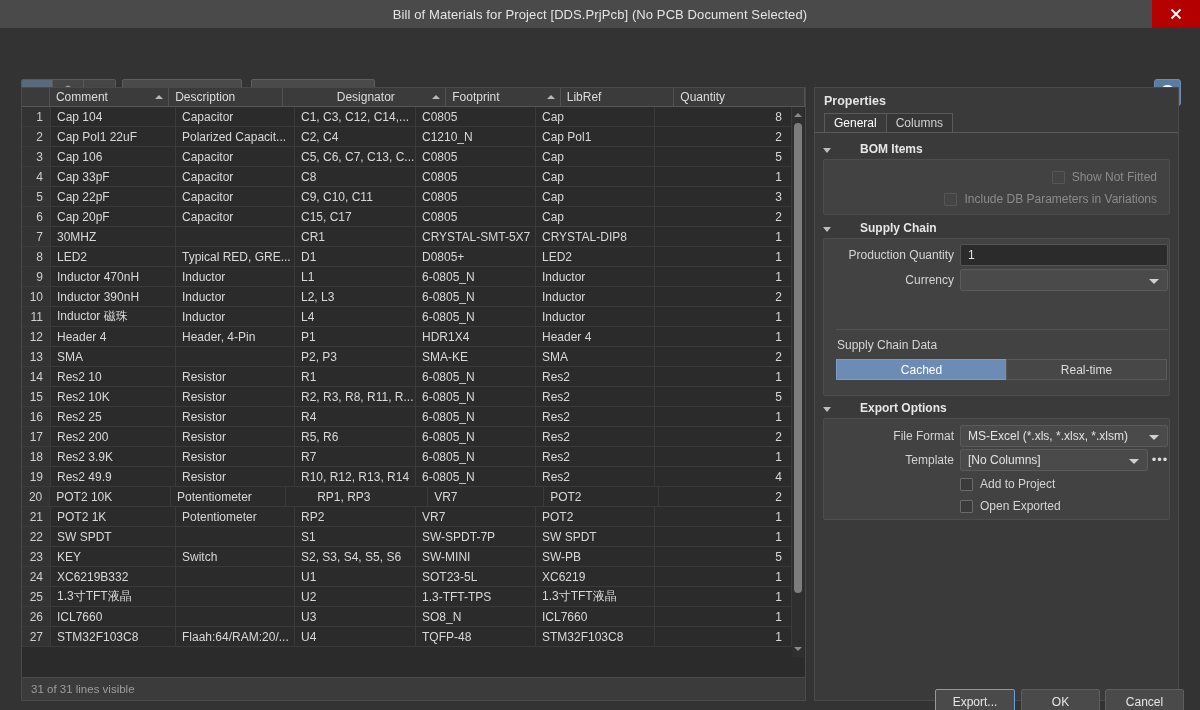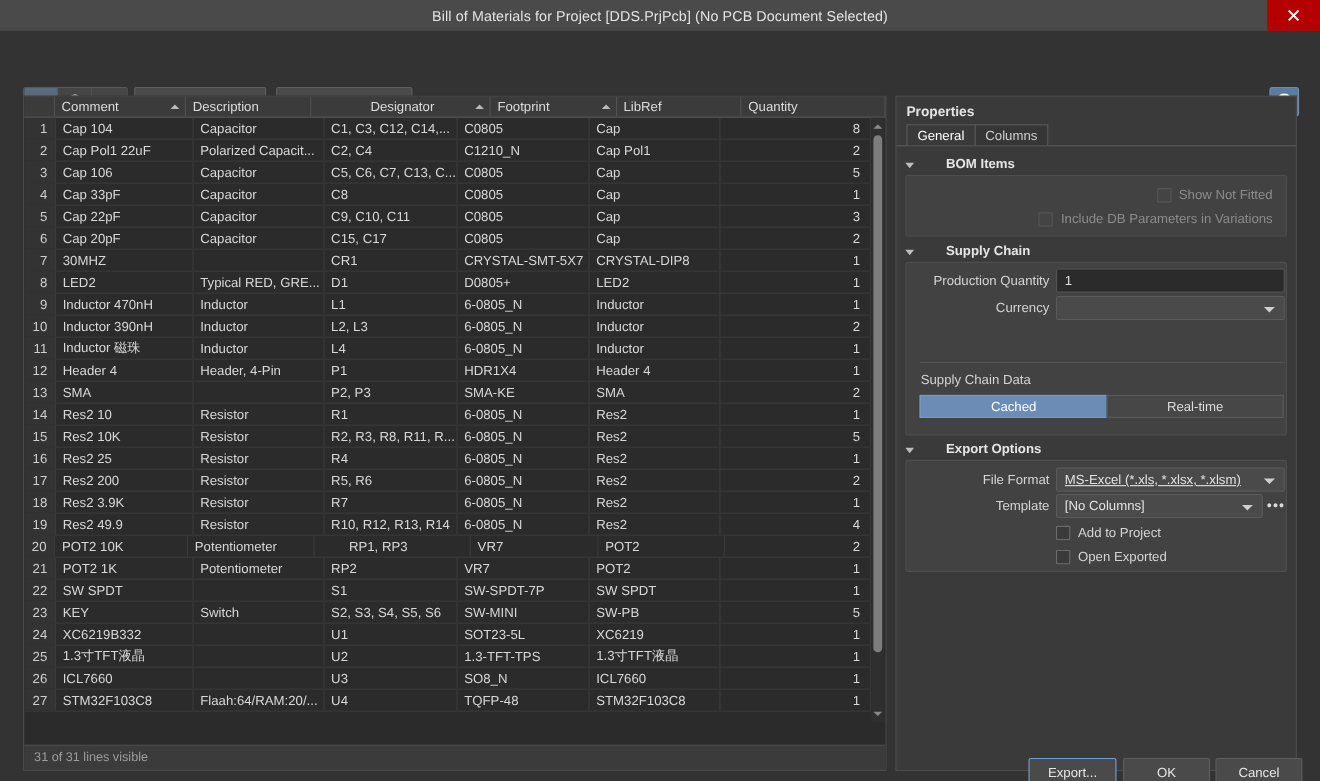--- a/index.html
+++ b/index.html
@@ -623,21 +623,21 @@
         <div class="tgl off" style="width:161px; margin-left:-1px;">Real-time</div>
       </div>
     </div>
 
     <div class="sect-head" style="top:313px;">
       <span class="tri"></span>
       <span>Export Options</span>
     </div>
     <div class="sect-box" style="left:8px; top:330px; width:347px; height:102px;">
       <div class="fld-label" style="left:5px; top:10px; width:125px;">File Format</div>
-      <div class="sel-input" style="left:136px; top:6px; width:208px; height:22px;text-decoration:underline;">
+      <div class="sel-input" style="left:136px; top:6px; width:208px; height:22px;">
         <span>MS-Excel (*.xls, *.xlsx, *.xlsm)</span>
         <span class="caret-down"></span>
       </div>
 
       <div class="fld-label" style="left:5px; top:34px; width:125px;">Template</div>
       <div class="sel-input" style="left:136px; top:30px; width:188px; height:22px;">
         <span>[No Columns]</span>
         <span class="caret-down"></span>
       </div>
       <div class="ellipsis-btn" style="left:326px; top:30px;">•••</div>

